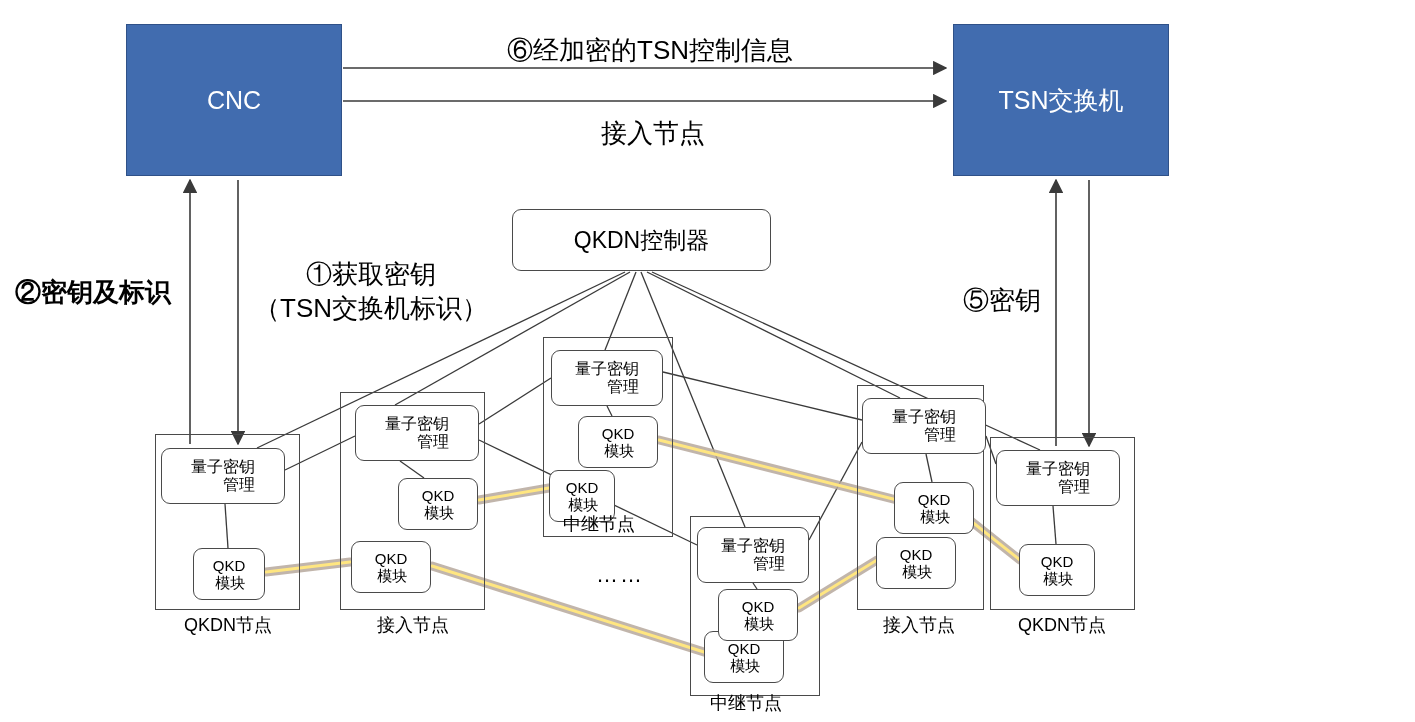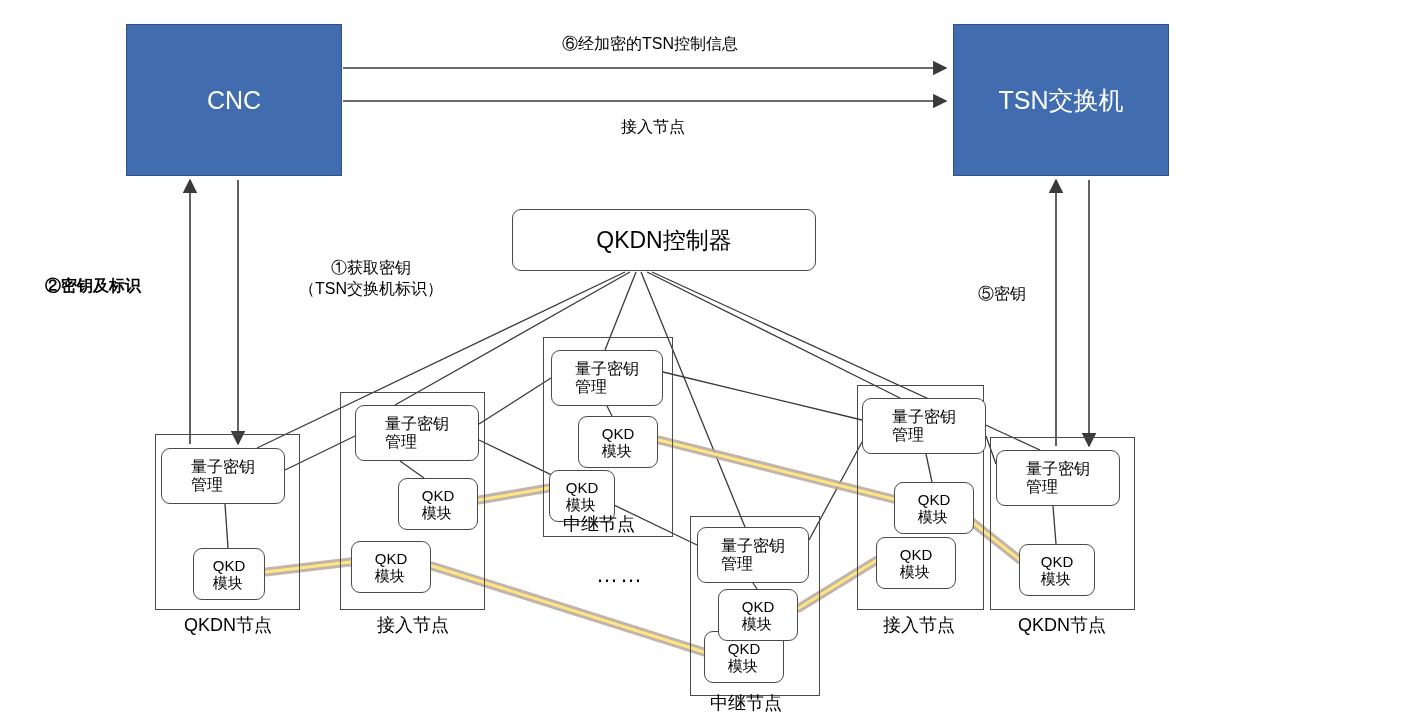--- a/index.html
+++ b/index.html
@@ -21,21 +21,21 @@
     top: 0;
     width: 1415px;
     height: 722px;
   }
   .node {
     position: absolute;
     box-sizing: border-box;
     display: flex;
     align-items: center;
     justify-content: center;
-    text-align: left;
+    text-align: right;
     line-height: 1.15;
   }
   .blue-box {
     background: #416CAF;
     border: 1px solid #2f5188;
     color: #ffffff;
     font-size: 25px;
   }
   .rounded-box {
     background: #ffffff;
@@ -52,21 +52,21 @@
     font-size: 16px;
   }
   .plain-rect {
     background: transparent;
     border: 1.3px solid #4a4a4a;
     border-radius: 0;
   }
   .label {
     position: absolute;
     color: #000000;
-    font-size: 16px;
+    font-size: 26px;
     line-height: 1.3;
     white-space: pre-line;
     text-align: center;
   }
   .caption {
     position: absolute;
     color: #000000;
     font-size: 18px;
     text-align: center;
     white-space: nowrap;
@@ -147,21 +147,21 @@
   <div class="node plain-rect" style="left:857px;top:385px;width:127px;height:225px;"></div>
   <div class="node plain-rect" style="left:990px;top:437px;width:145px;height:173px;"></div>
 
   <div class="node blue-box" style="left:126px;top:24px;width:216px;height:152px;">
     <span>CNC</span>
   </div>
   <div class="node blue-box" style="left:953px;top:24px;width:216px;height:152px;">
     <span>TSN交换机</span>
   </div>
 
-  <div class="node rounded-box" style="left:512px;top:209px;width:304px;height:62px;font-size:23px;">
+  <div class="node rounded-box" style="left:512px;top:209px;width:259px;height:62px;font-size:23px;">
     <span>QKDN控制器</span>
   </div>
 
   <div class="label" style="left:490px;top:34px;width:320px;">⑥经加密的TSN控制信息</div>
   <div class="label" style="left:563px;top:117px;width:180px;">接入节点</div>
   <div class="label" style="left:8px;top:276px;width:170px;font-weight:bold;">②密钥及标识</div>
   <div class="label" style="left:246px;top:258px;width:250px;">①获取密钥
 （TSN交换机标识）</div>
   <div class="label" style="left:947px;top:284px;width:110px;">⑤密钥</div>
 

